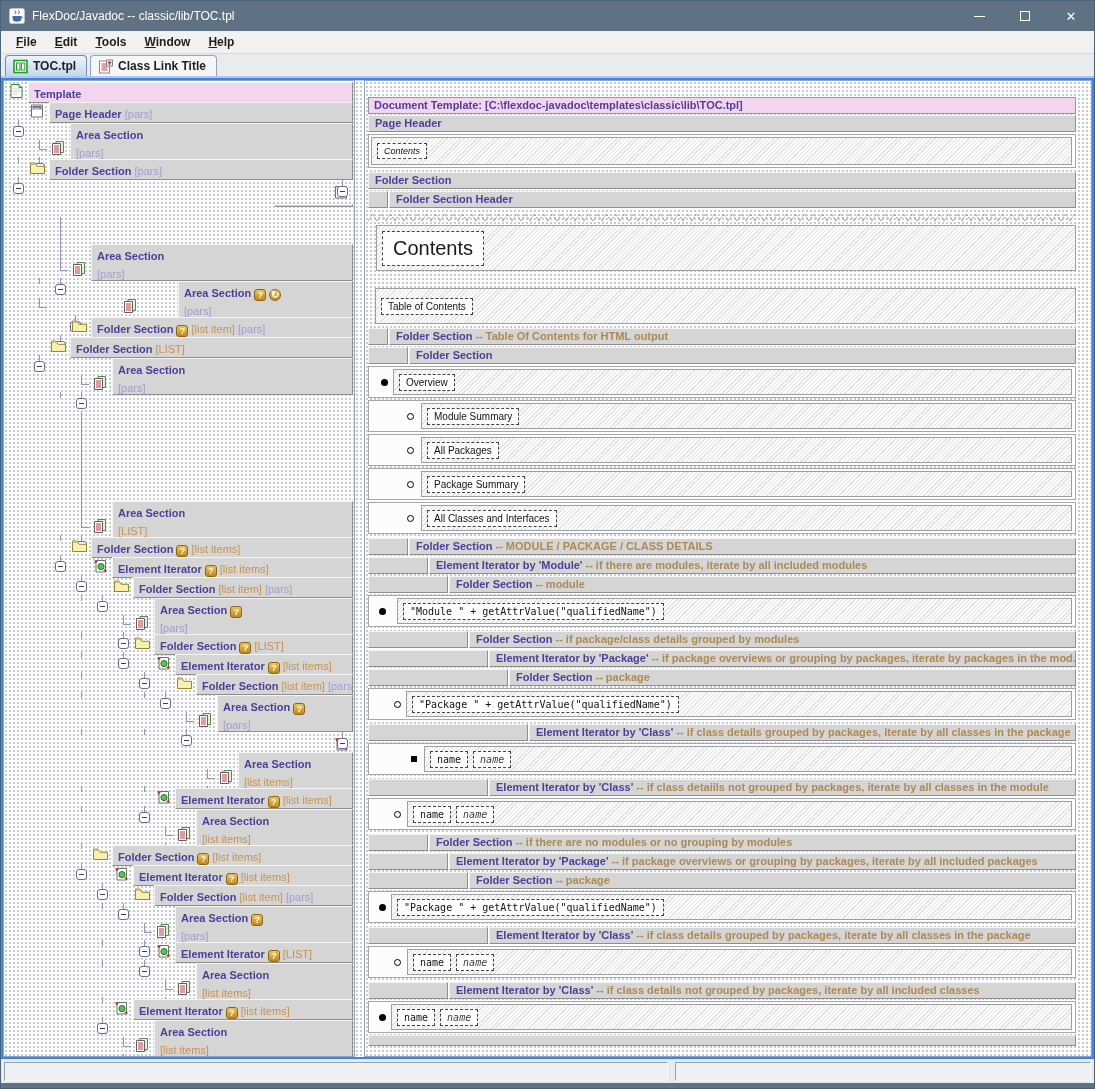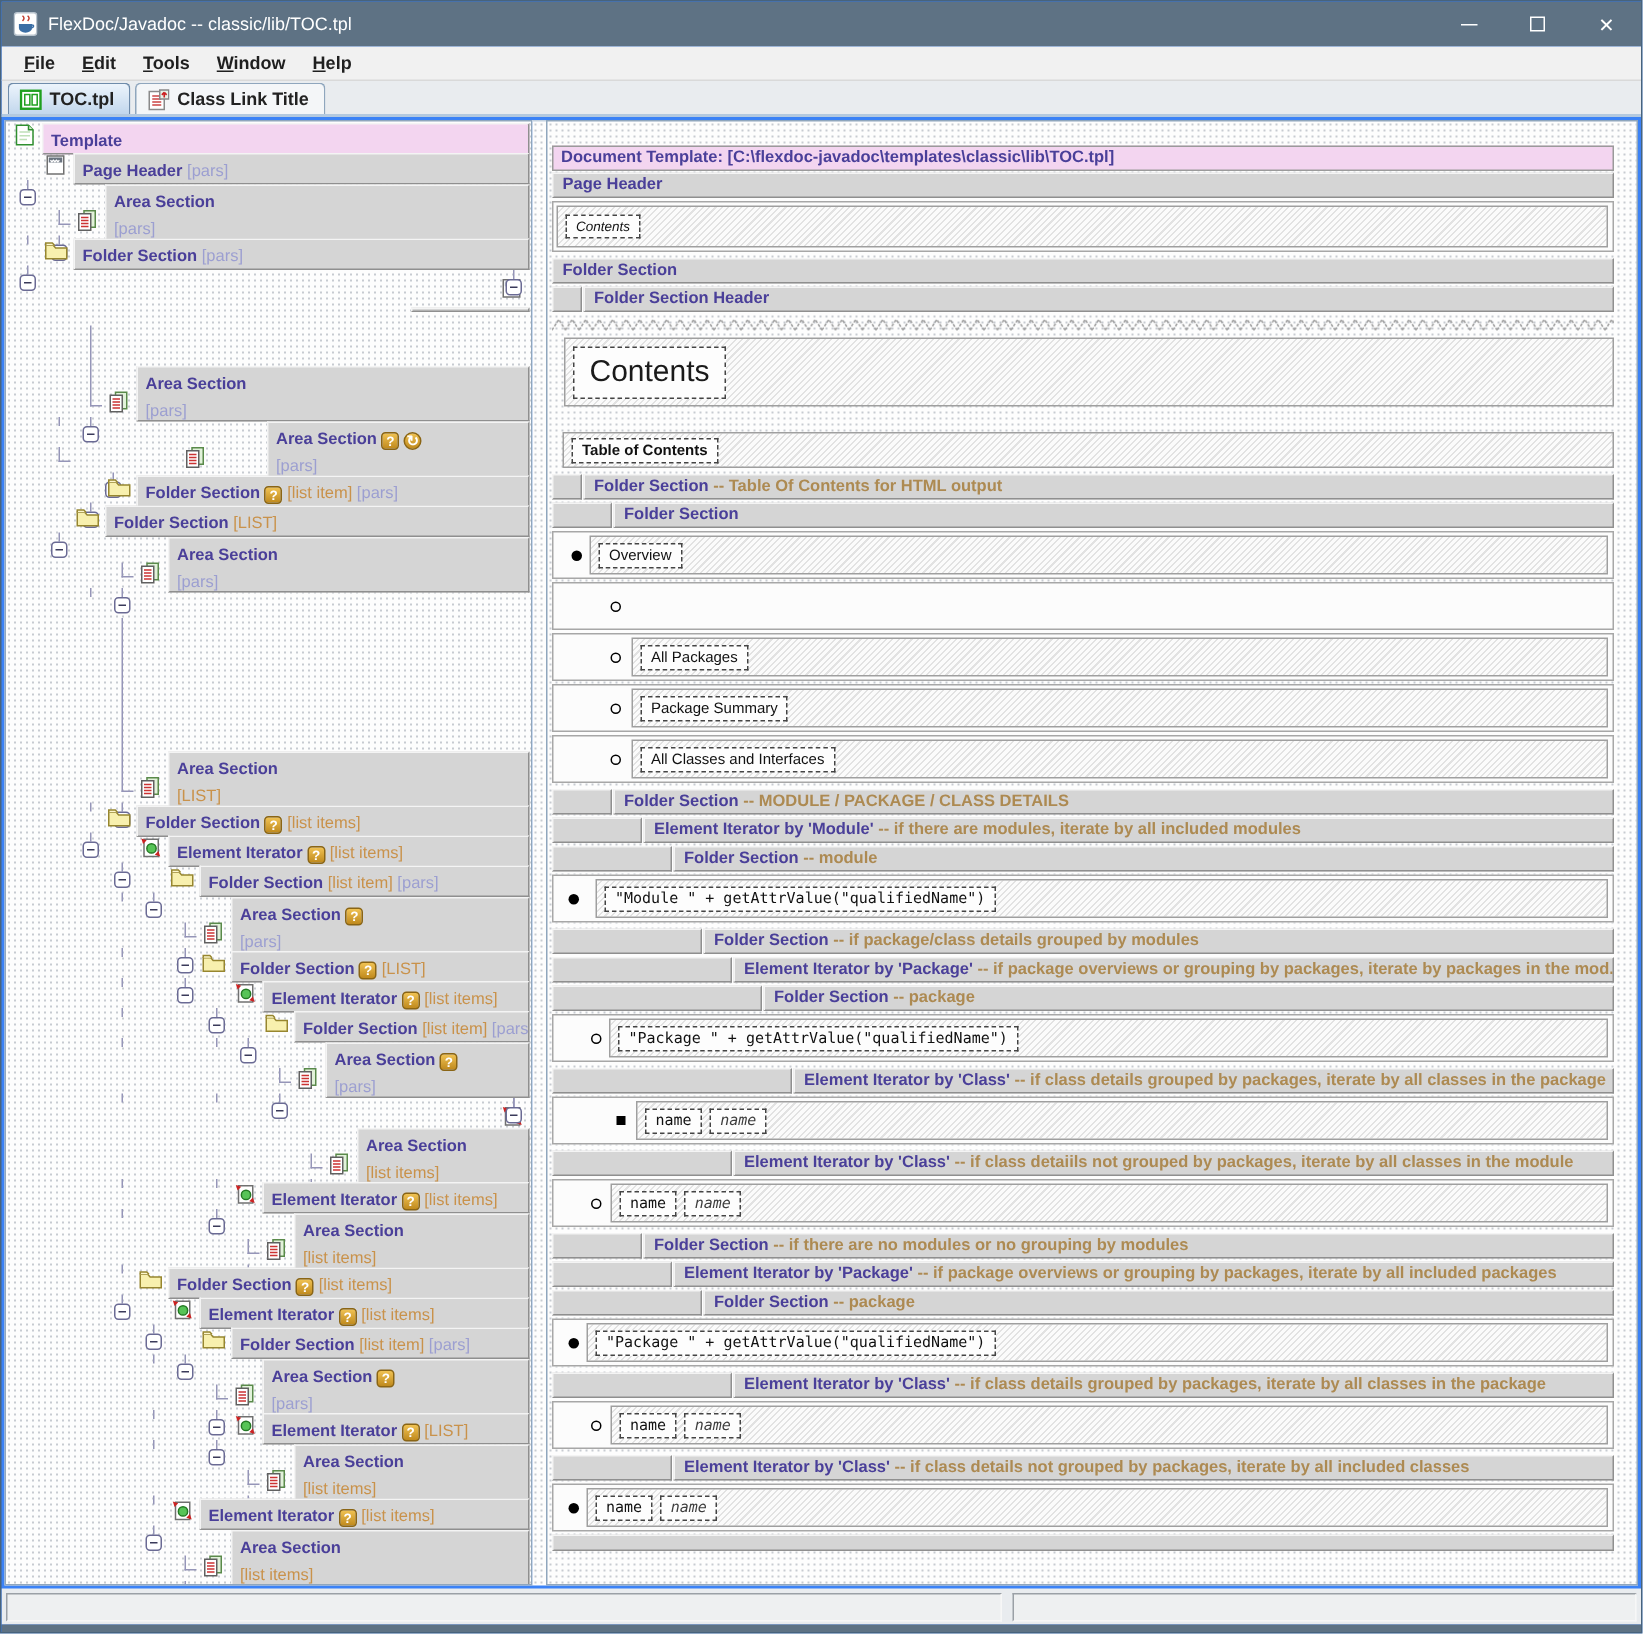--- a/index.html
+++ b/index.html
@@ -741,41 +741,44 @@
                 </pattern>
               </defs>
               <rect width="100%" height="100%" fill="url(#zz)"></rect>
             </svg></div>
           <div class="drow-content" style="height: 46px; margin-top: 2px;">
             <div class="hatch" style="inset: 0px 0px 0px 8px;">
               <span class="dashed-box big">Contents</span>
             </div>
           </div>
           <div style="height: 13px; margin-top: 2px;"></div>
-          <div class="drow-content" style="height: 24px; margin-top: 2px; font-weight: bold;">
+          <div class="drow-content" style="height: 36px; margin-top: 2px;">
             <div class="hatch" style="inset: 0px 0px 0px 7px;">
               <span class="dashed-box ">Table of Contents</span>
             </div>
           </div>
           <div class="drow-section" style="margin-top: 4px;">
             <div class="dcell indent" style="width: 20px;"></div>
             <div class="dcell dmain"><span class="dtitle">Folder Section</span><span class="dcomment"> -- Table Of Contents for HTML output</span></div>
           </div>
           <div class="drow-section" style="margin-top: 2px;">
             <div class="dcell indent" style="width: 40px;"></div>
             <div class="dcell dmain"><span class="dtitle">Folder Section</span></div>
           </div>
           <div class="drow-content frame" style="height: 32px; margin-top: 2px;">
             <span class="bullet disc" style="left: 12px; top: 12px;"></span>
             <div class="hatch" style="left: 24px;">
               <span class="dashed-box ">Overview</span>
             </div>
           </div>
           <div class="drow-content frame" style="height: 32px; margin-top: 2px;">
             <span class="bullet circle" style="left: 38px; top: 12px;"></span>
+            <div class="hatch" style="left: 52px;">
+              <span class="dashed-box ">Module Summary</span>
+            </div>
           </div>
           <div class="drow-content frame" style="height: 32px; margin-top: 2px;">
             <span class="bullet circle" style="left: 38px; top: 12px;"></span>
             <div class="hatch" style="left: 52px;">
               <span class="dashed-box ">All Packages</span>
             </div>
           </div>
           <div class="drow-content frame" style="height: 32px; margin-top: 2px;">
             <span class="bullet circle" style="left: 38px; top: 12px;"></span>
             <div class="hatch" style="left: 52px;">

